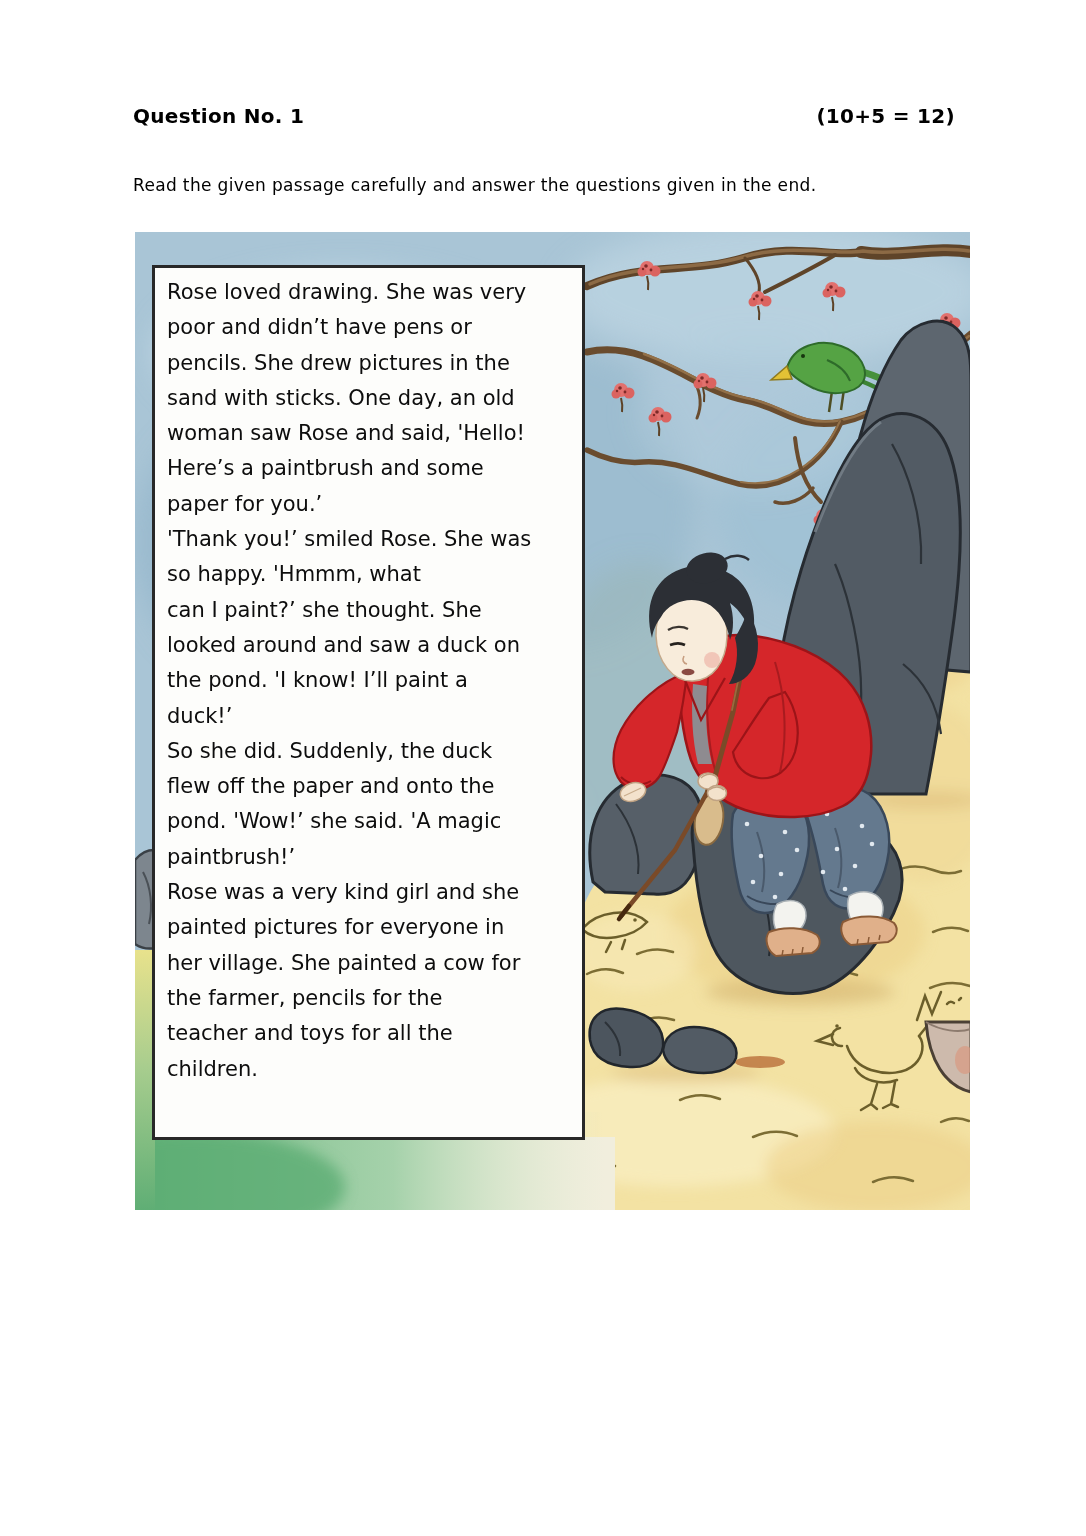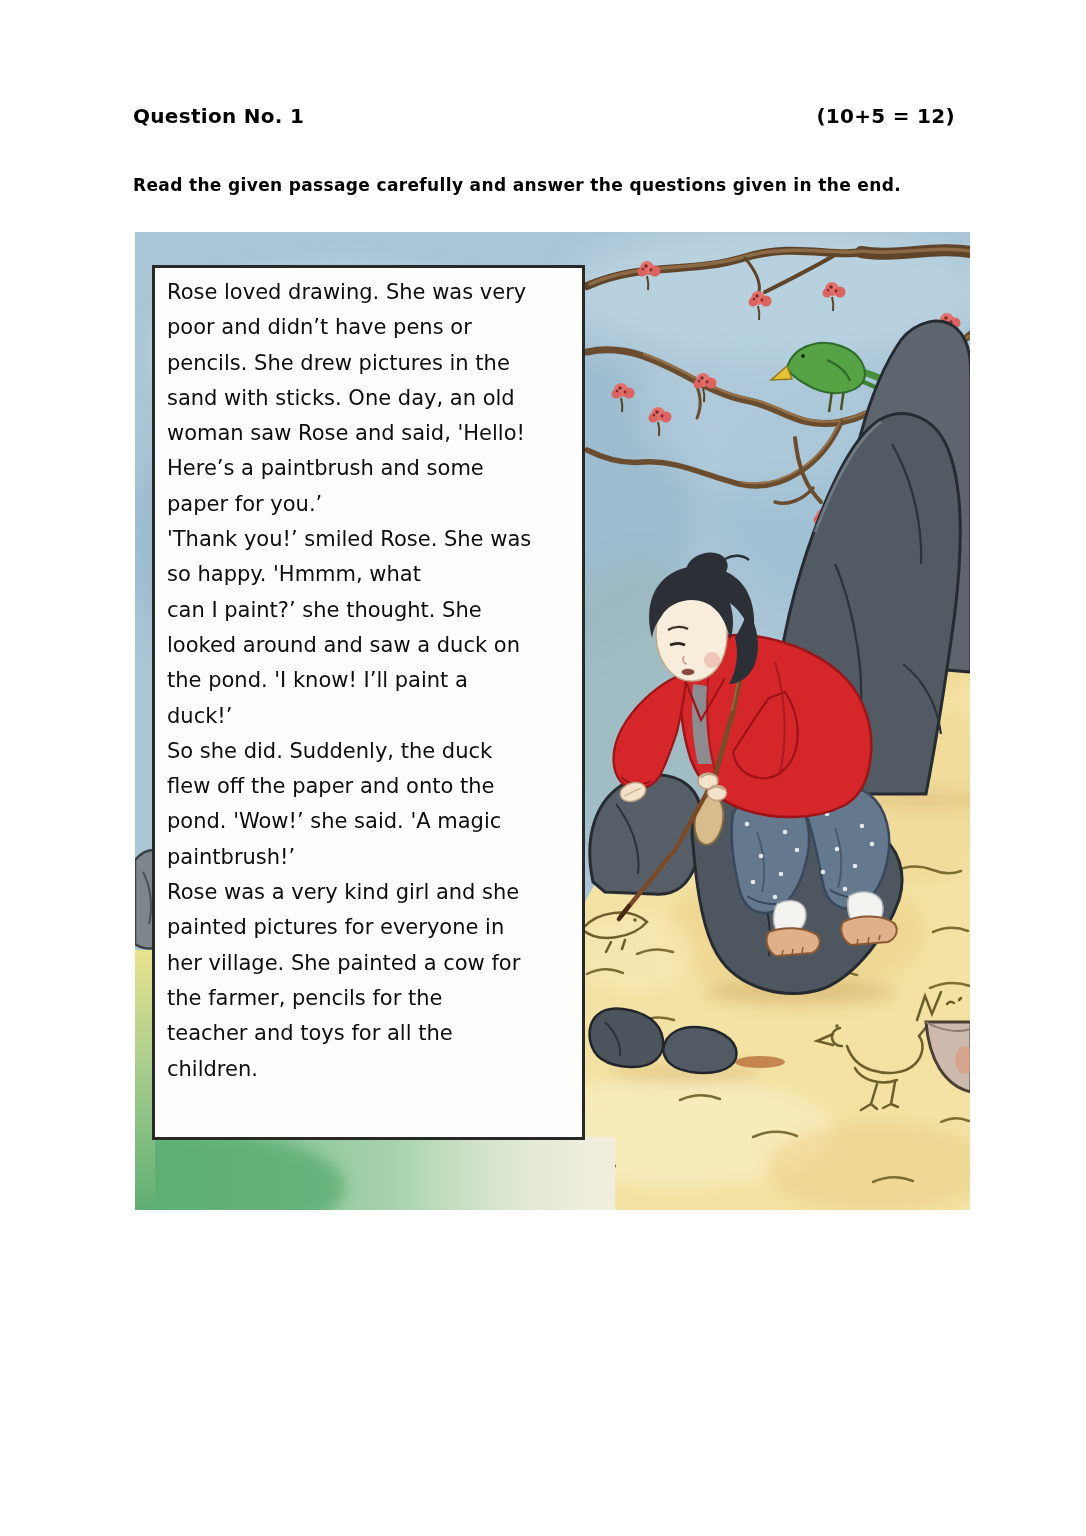--- a/index.html
+++ b/index.html
@@ -1,19 +1,19 @@
 <!DOCTYPE html>
 <html><head>
 <meta charset="utf-8">
 <style>
   html,body { margin:0; padding:0; background:#ffffff; }
   body { width:1086px; height:1536px; overflow:hidden; }
   .page { position:relative; width:1086px; height:1536px; font-family:"DejaVu Sans",sans-serif; color:#000; }
   .hdr-row { position:absolute; top:104px; left:133px; right:131px; display:flex; justify-content:space-between; font-size:20px; font-weight:bold; letter-spacing:.3px; }
-  .instruction { position:absolute; top:175px; left:133px; width:845px; font-size:17px; font-weight:bold; letter-spacing:.35px; }
+  .instruction { position:absolute; top:175px; left:133px; width:845px; font-size:17px; font-weight:normal; letter-spacing:.35px; }
   .illustration { position:absolute; left:135px; top:232px; width:835px; height:1114px; }
   .illustration svg { position:absolute; left:0; top:0; display:block; }
   .passage-box { position:absolute; left:17px; top:33px; width:433px; height:875px; box-sizing:border-box; background:#fdfdfb; border:3px solid #282828; padding:7px 10px 0 12px; overflow:hidden; }
   .passage-text { font-size:21px; line-height:35.3px; white-space:pre-line; color:#0d0d0d; }
 </style>
 </head>
 <body>
 
 <div class="page">
 

